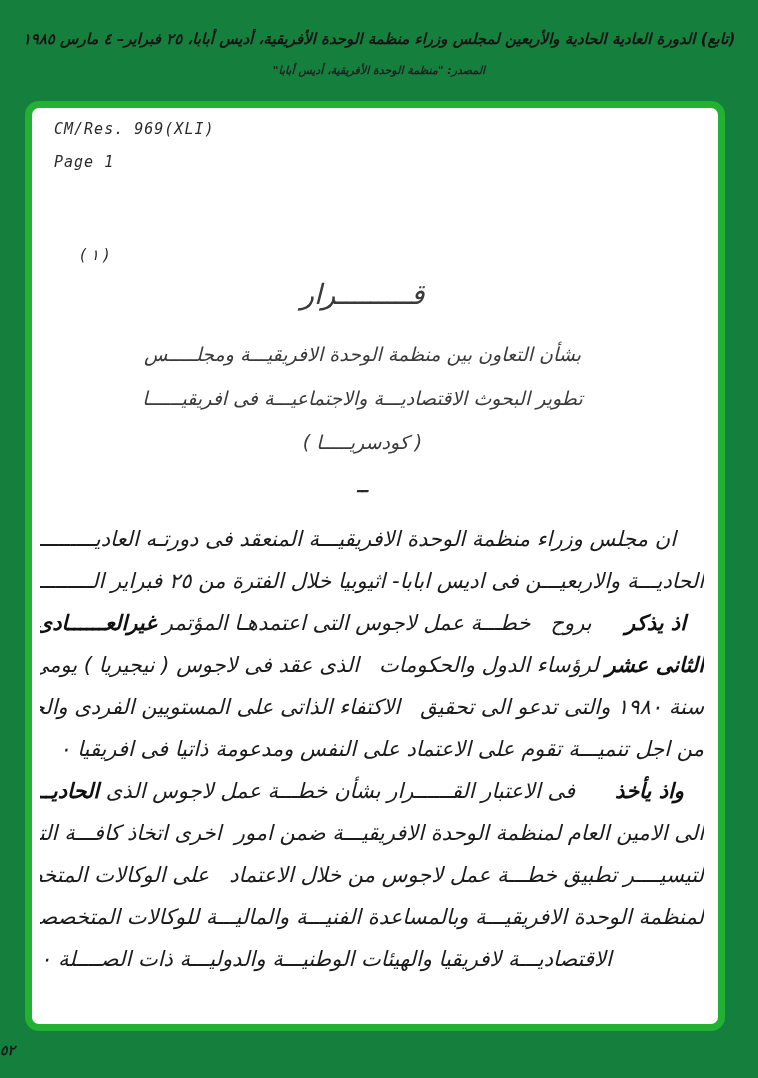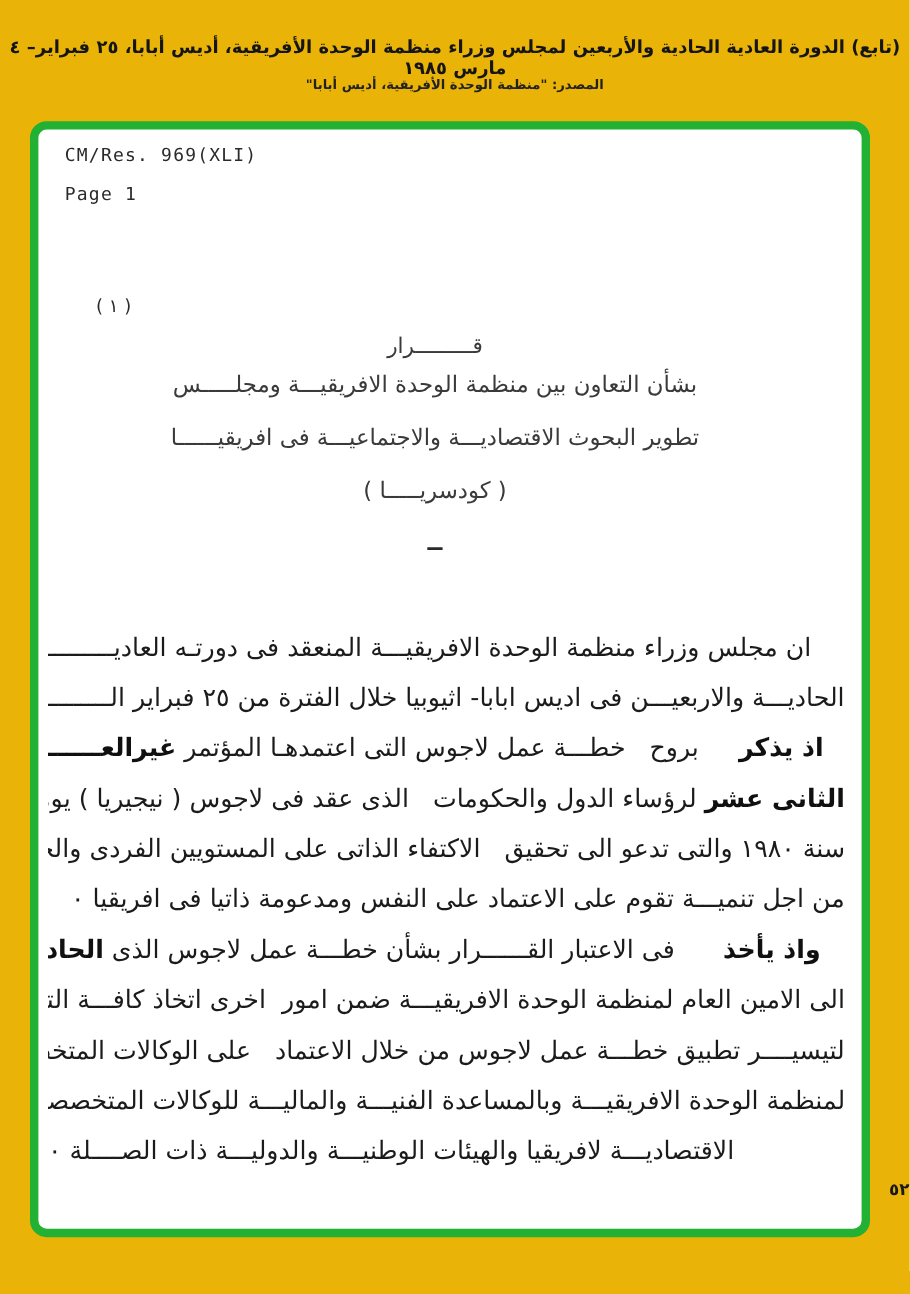--- a/index.html
+++ b/index.html
@@ -1,23 +1,24 @@
 <!DOCTYPE html>
 <html lang="ar"><head>
 <meta charset="utf-8">
 <style>
   html,body{margin:0;padding:0;}
   body{background:#ffffff;}
   .page{
     position:relative;
     width:758px;height:1078px;
-    background:#eab308;
+    background:#15803d;
     font-family:"DejaVu Sans",sans-serif;
     color:#1e1e1e;
     overflow:hidden;
+    font-style:italic;
   }
   .hdr1{
     position:absolute;top:30px;left:6px;right:6px;
     direction:rtl;text-align:center;
     font-size:15px;font-weight:bold;color:#151515;
   }
   .hdr2{
     position:absolute;top:64px;left:6px;right:6px;
     direction:rtl;text-align:center;
     font-size:11px;font-weight:bold;color:#222;
@@ -38,33 +39,33 @@
   }
   .doc-ref .line{margin-bottom:15px;}
   .item-number{
     position:absolute;top:138px;left:48px;
     font-size:15px;color:#2a2a2a;letter-spacing:2px;
   }
   .title-block{
     position:absolute;top:170px;left:30px;right:55px;
     direction:rtl;text-align:center;color:#3a3a3a;
   }
-  .res-title{font-size:18px;margin-bottom:11px;letter-spacing:1px;}
+  .res-title{font-size:28px;margin-bottom:32px;letter-spacing:1px;}
   .sub-line{font-size:19px;margin-bottom:22px;}
   .divider{font-size:18px;font-weight:bold;color:#2a2a2a;margin-top:18px;}
   .body-text{
     position:absolute;top:410px;right:14px;left:8px;
     direction:rtl;color:#1b1b1b;
     font-size:21px;line-height:42px;
   }
   .body-line{white-space:pre;overflow:hidden;}
   .body-line .b{font-weight:bold;color:#101010;}
   .footer-num{
-    position:absolute;top:984px;left:0;right:0;
-    text-align:right;
+    position:absolute;top:1042px;left:0;right:0;
+    text-align:left;
     font-size:14px;font-weight:bold;color:#1a1a1a;
   }
 </style>
 </head>
 <body>
 
 <div class="page">
 
   <div class="hdr1">(تابع)  الدورة العادية الحادية والأربعين لمجلس وزراء منظمة الوحدة الأفريقية، أديس أبابا، ٢٥ فبراير– ٤ مارس ١٩٨٥</div>
   <div class="hdr2">المصدر:  "منظمة الوحدة الأفريقية، أديس أبابا"</div>

